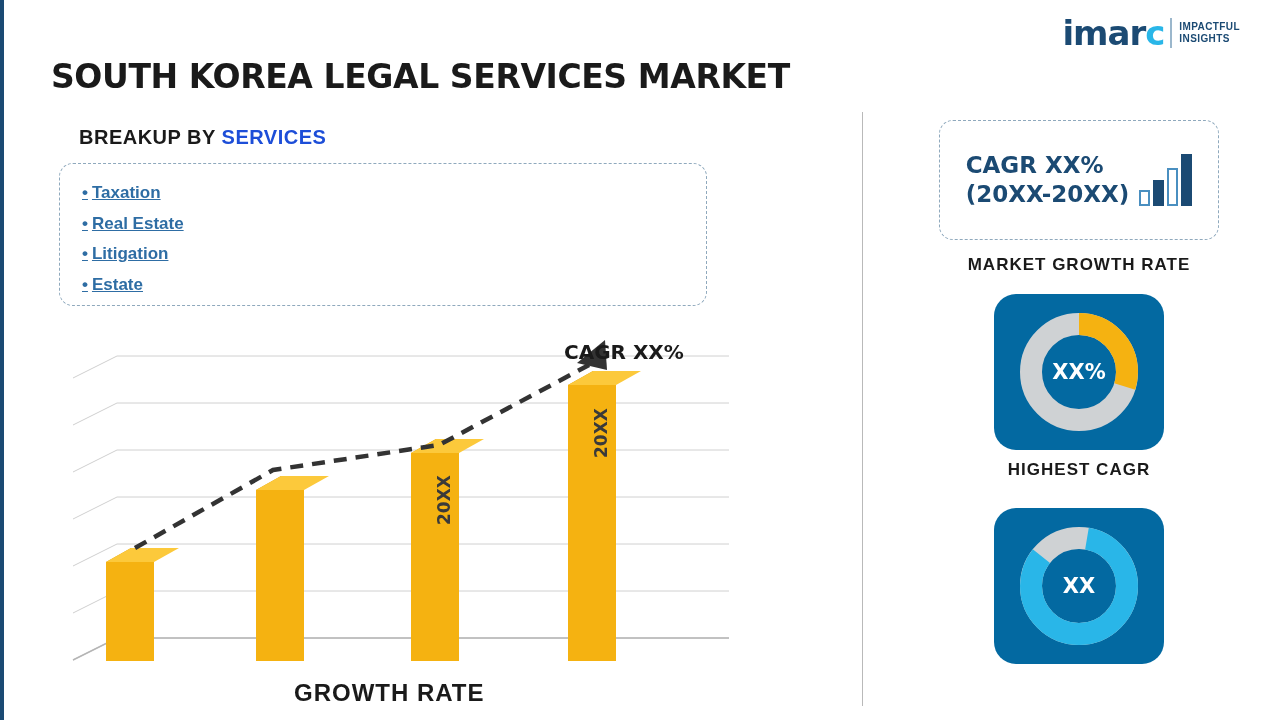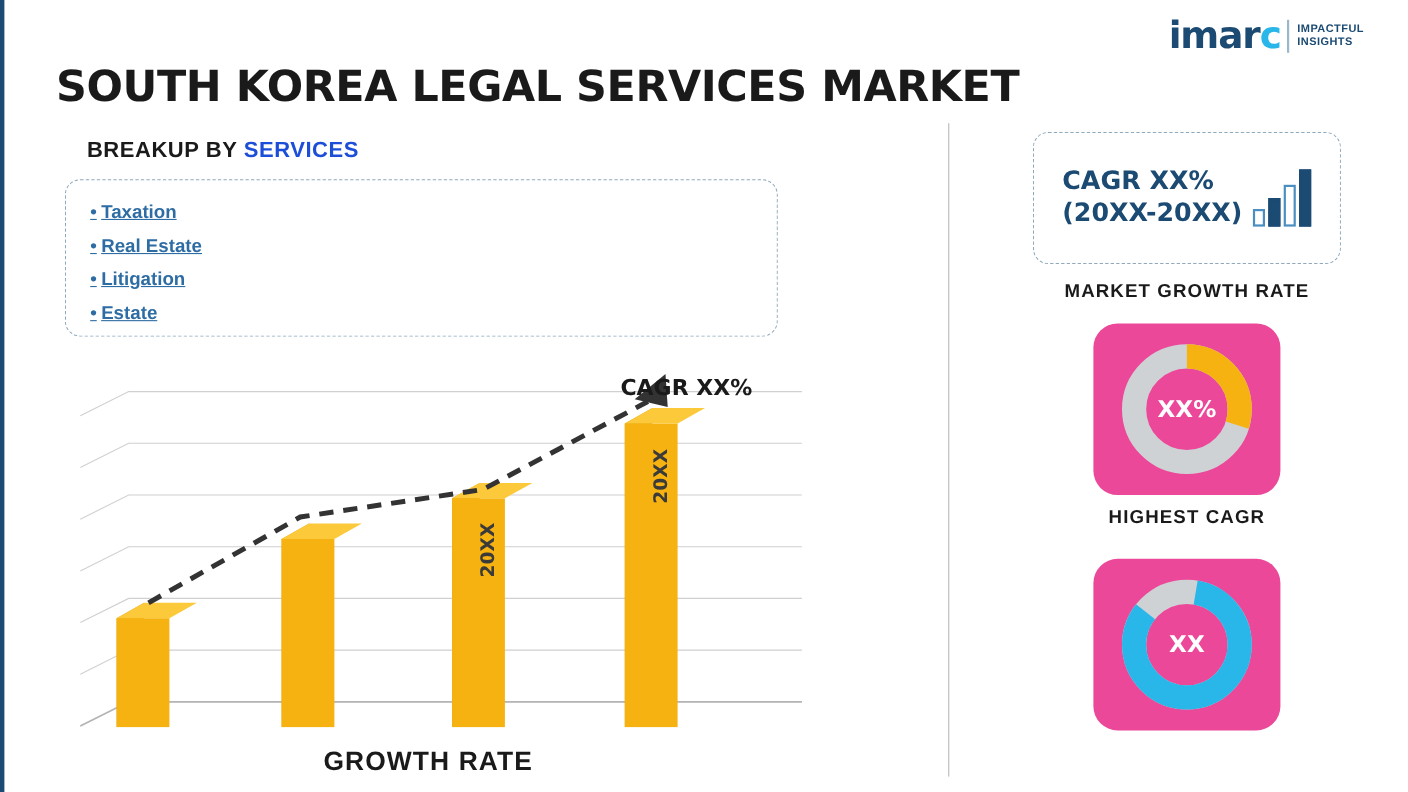--- a/index.html
+++ b/index.html
@@ -52,21 +52,21 @@
     line-height: 12px;
     color: #1b4a73;
     letter-spacing: 0.4px;
   }
 
   
   .main-title {
     position: absolute;
     left: 47px;
     top: 57px;
-    font-size: 39px;
+    font-size: 33px;
     font-weight: bold;
     color: #1a1a1a;
     letter-spacing: -0.4px;
     font-family: "DejaVu Sans", sans-serif;
   }
 
   
   .breakup-heading {
     position: absolute;
     left: 75px;
@@ -205,21 +205,21 @@
     font-weight: bold;
     color: #1a1a1a;
     letter-spacing: 1px;
   }
 
   .donut-card {
     position: absolute;
     left: 990px;
     width: 170px;
     height: 156px;
-    background: #ec4899;
+    background: #0369a1;
     border-radius: 22px;
     display: flex;
     align-items: center;
     justify-content: center;
   }
   .donut-text {
     position: absolute;
     font-size: 21px;
     font-weight: bold;
     color: #ffffff;

